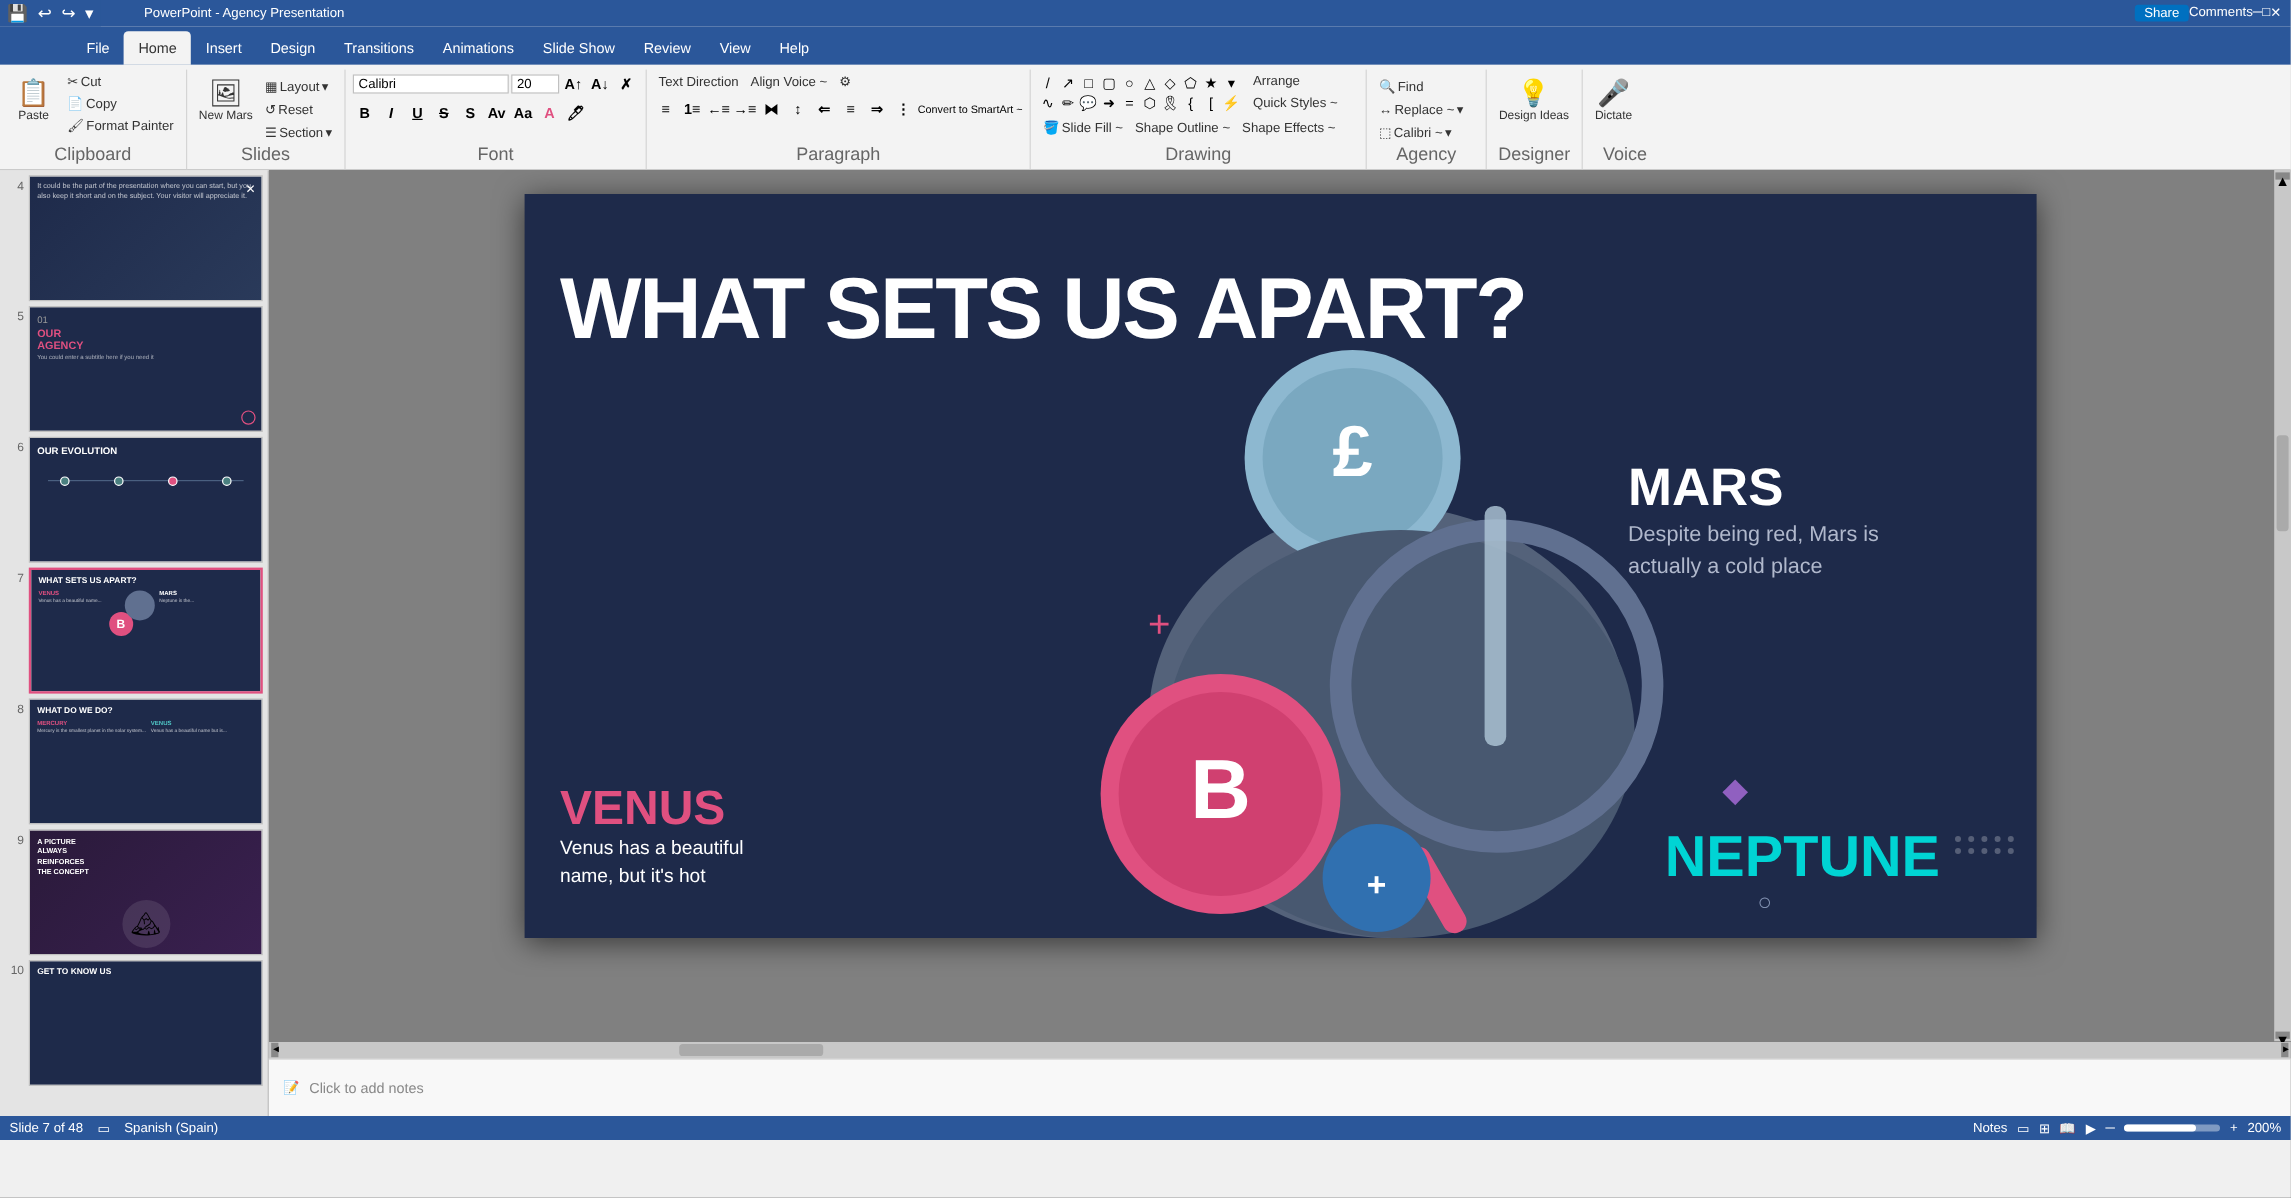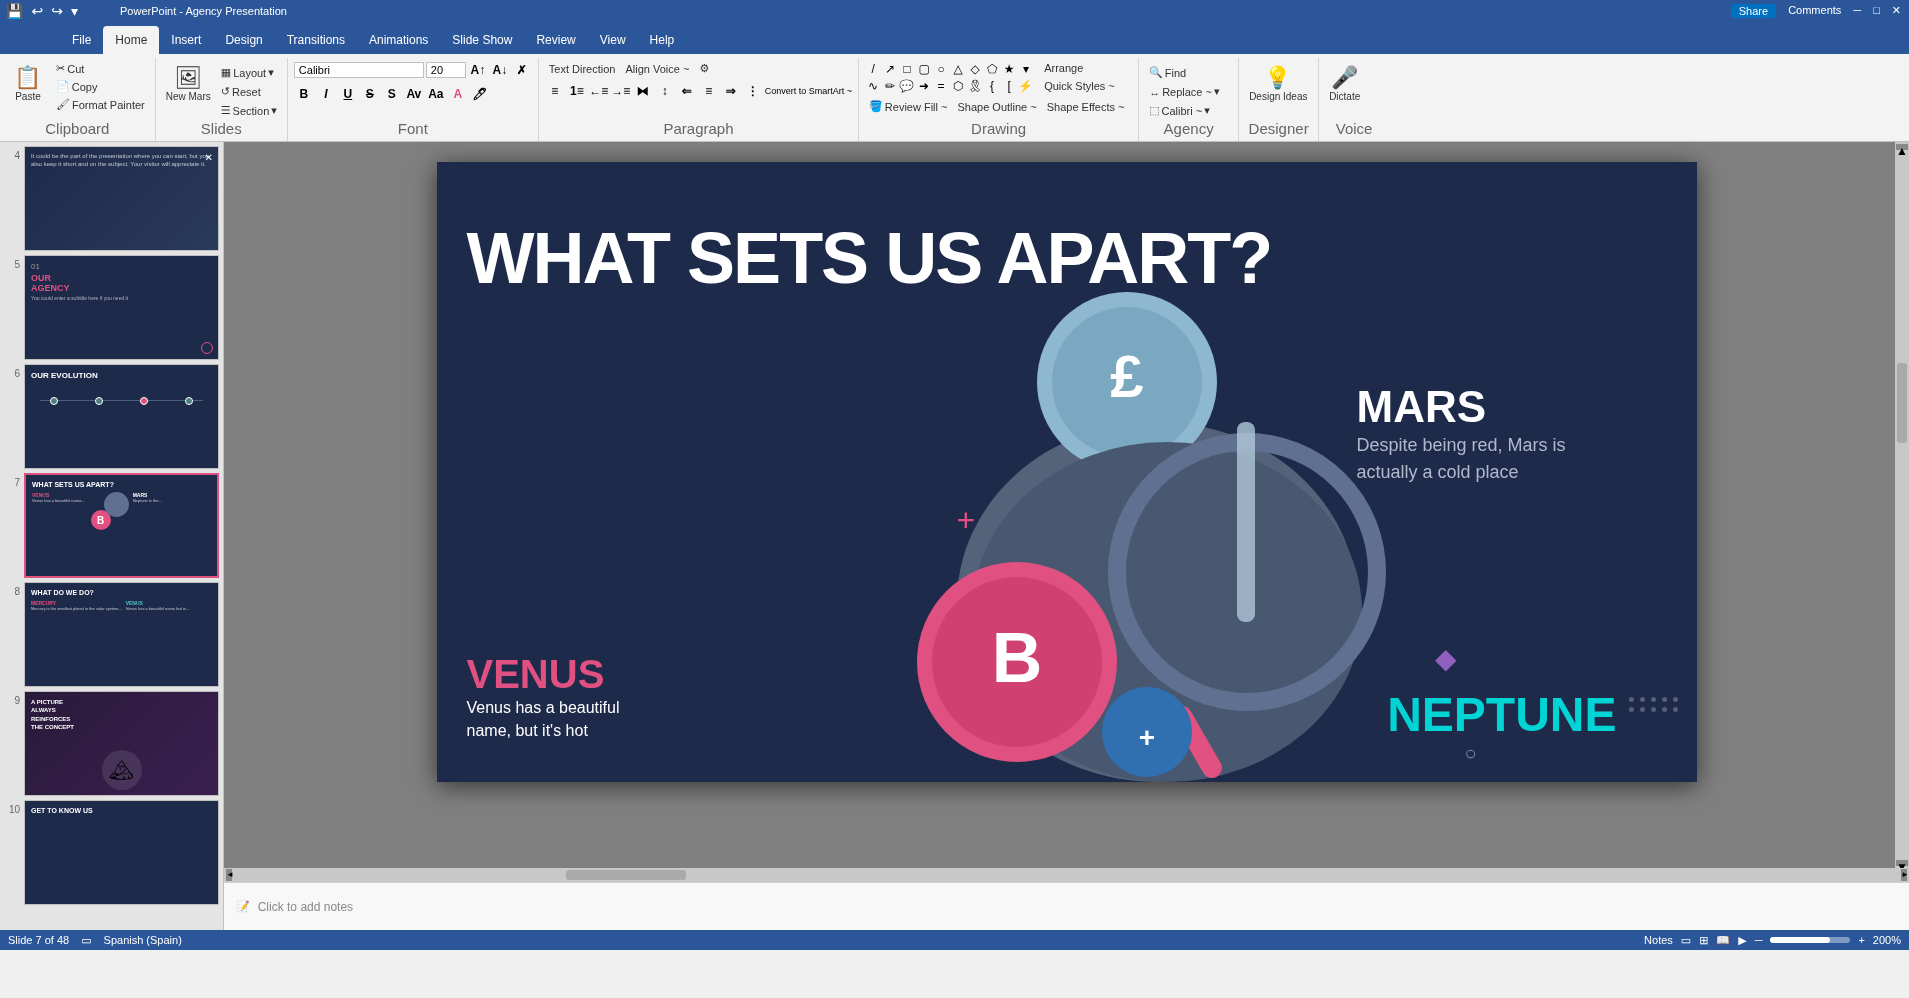--- a/index.html
+++ b/index.html
@@ -9,21 +9,21 @@
     .title-bar {
       height: 22px;
       background: #2b579a;
       display: flex;
       align-items: center;
       padding: 0 8px;
       color: white;
       font-size: 11px;
       justify-content: space-between;
     }
-    .title-bar-right { display: flex; gap: 12px; }
+    .title-bar-right { display: flex; }
     .ribbon-tabs {
       display: flex;
       background: #2b579a;
       height: 32px;
       align-items: flex-end;
       padding-left: 60px;
     }
     .ribbon-tab {
       padding: 4px 12px 4px 12px;
       color: #fff;
@@ -348,21 +348,21 @@
           <div class="shape-icon">⚡</div>
         </div>
         <div class="ribbon-col" style="margin-left:4px; gap:2px;">
           <div class="ribbon-btn-sm">Arrange</div>
           <div class="ribbon-btn-sm">Quick Styles ~</div>
         </div>
       </div>
       <div class="font-row">
         <div class="ribbon-btn-sm">
           <span>🪣</span>
-          <span>Review Fill ~</span>
+          <span>Slide Fill ~</span>
         </div>
         <div class="ribbon-btn-sm">
           <span>Shape Outline ~</span>
         </div>
         <div class="ribbon-btn-sm">
           <span>Shape Effects ~</span>
         </div>
       </div>
     </div>
     <span class="ribbon-group-label">Drawing</span>

